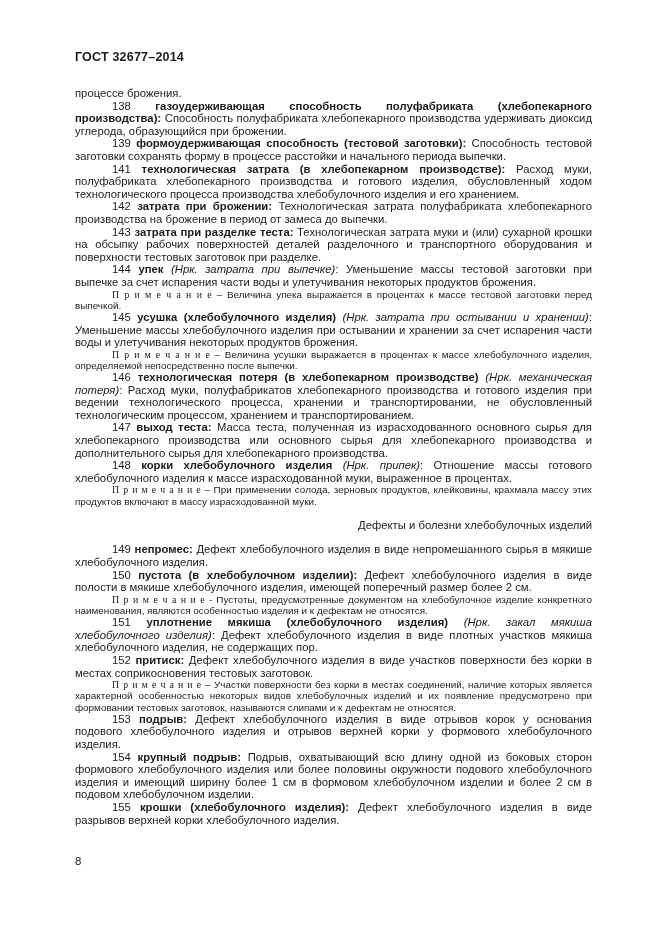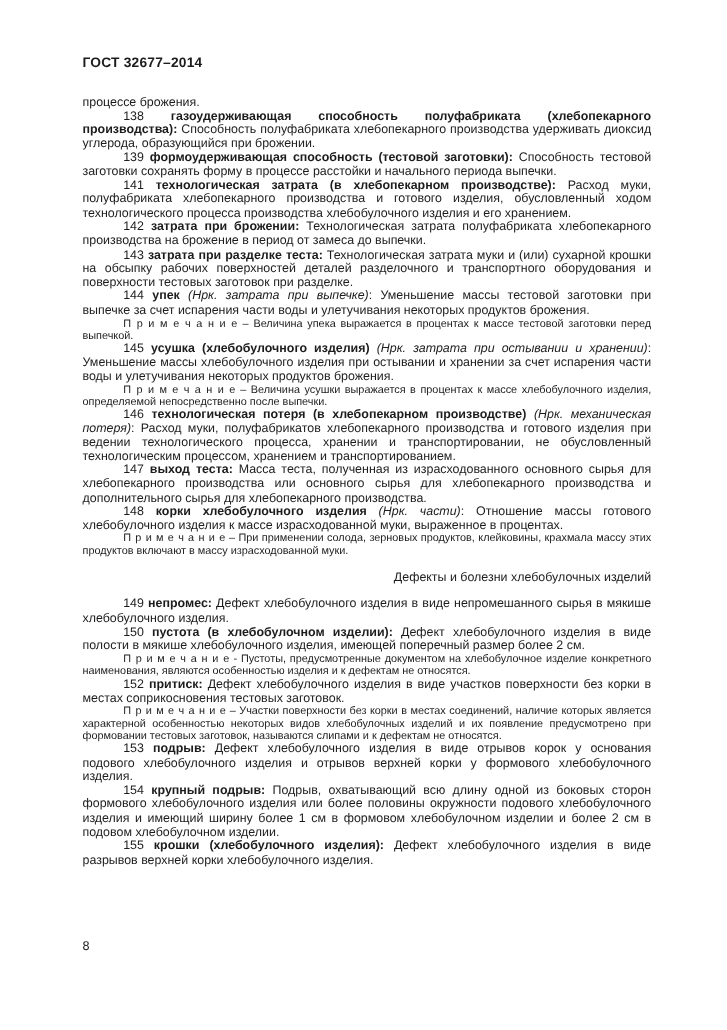--- a/index.html
+++ b/index.html
@@ -49,20 +49,21 @@
   .para i {
     font-style: italic;
   }
   .note {
     font-size: 9.9px;
     line-height: 11.2px;
     text-indent: 37px;
   }
   .note .note-label {
     letter-spacing: 0.4px;
+    font-family: Liberation Serif, serif;
   }
   .heading {
     font-weight: normal;
     text-indent: 37px;
     text-align: right;
     margin-top: 12px !important;
     margin-bottom: 12px !important;
   }
   .page-number {
     position: absolute;
@@ -83,26 +84,27 @@
       <p class="para">139 <b>формоудерживающая способность (тестовой заготовки):</b> Способность тестовой заготовки сохранять форму в процессе расстойки и начального периода выпечки.</p>
       <p class="para">141 <b>технологическая затрата (в хлебопекарном производстве):</b> Расход муки, полуфабриката хлебопекарного производства и готового изделия, обусловленный ходом технологического процесса производства хлебобулочного изделия и его хранением.</p>
       <p class="para">142 <b>затрата при брожении:</b> Технологическая затрата полуфабриката хлебопекарного производства на брожение в период от замеса до выпечки.</p>
       <p class="para">143 <b>затрата при разделке теста:</b> Технологическая затрата муки и (или) сухарной крошки на обсыпку рабочих поверхностей деталей разделочного и транспортного оборудования и поверхности тестовых заготовок при разделке.</p>
       <p class="para">144 <b>упек</b> <i>(Нрк. затрата при выпечке)</i>: Уменьшение массы тестовой заготовки при выпечке за счет испарения части воды и улетучивания некоторых продуктов брожения.</p>
       <p class="note"><span class="note-label">П р и м е ч а н и е</span> – Величина упека выражается в процентах к массе тестовой заготовки перед выпечкой.</p>
       <p class="para">145 <b>усушка (хлебобулочного изделия)</b> <i>(Нрк. затрата при остывании и хранении)</i>: Уменьшение массы хлебобулочного изделия при остывании и хранении за счет испарения части воды и улетучивания некоторых продуктов брожения.</p>
       <p class="note"><span class="note-label">П р и м е ч а н и е</span> – Величина усушки выражается в процентах к массе хлебобулочного изделия, определяемой непосредственно после выпечки.</p>
       <p class="para">146 <b>технологическая потеря (в хлебопекарном производстве)</b> <i>(Нрк. механическая потеря)</i>: Расход муки, полуфабрикатов хлебопекарного производства и готового изделия при ведении технологического процесса, хранении и транспортировании, не обусловленный технологическим процессом, хранением и транспортированием.</p>
       <p class="para">147 <b>выход теста:</b> Масса теста, полученная из израсходованного основного сырья для хлебопекарного производства или основного сырья для хлебопекарного производства и дополнительного сырья для хлебопекарного производства.</p>
-      <p class="para">148 <b>корки хлебобулочного изделия</b> <i>(Нрк. части)</i>: Отношение массы готового хлебобулочного изделия к массе израсходованной муки, выраженное в процентах.</p>
+      <p class="para">148 <b>корки хлебобулочного изделия</b> <i>(Нрк. припек)</i>: Отношение массы готового хлебобулочного изделия к массе израсходованной муки, выраженное в процентах.</p>
       <p class="note"><span class="note-label">П р и м е ч а н и е</span> – При применении солода, зерновых продуктов, клейковины, крахмала массу этих продуктов включают в массу израсходованной муки.</p>
       <p class="heading">Дефекты и болезни хлебобулочных изделий</p>
       <p class="para">149 <b>непромес:</b> Дефект хлебобулочного изделия в виде непромешанного сырья в мякише хлебобулочного изделия.</p>
       <p class="para">150 <b>пустота (в хлебобулочном изделии):</b> Дефект хлебобулочного изделия в виде полости в мякише хлебобулочного изделия, имеющей поперечный размер более 2 см.</p>
       <p class="note"><span class="note-label">П р и м е ч а н и е</span> - Пустоты, предусмотренные документом на хлебобулочное изделие конкретного наименования, являются особенностью изделия и к дефектам не относятся.</p>
+      <p class="para">151 <b>уплотнение мякиша (хлебобулочного изделия)</b> <i>(Нрк. закал мякиша хлебобулочного изделия)</i>: Дефект хлебобулочного изделия в виде плотных участков мякиша хлебобулочного изделия, не содержащих пор.</p>
       <p class="para">152 <b>притиск:</b> Дефект хлебобулочного изделия в виде участков поверхности без корки в местах соприкосновения тестовых заготовок.</p>
       <p class="note"><span class="note-label">П р и м е ч а н и е</span> – Участки поверхности без корки в местах соединений, наличие которых является характерной особенностью некоторых видов хлебобулочных изделий и их появление предусмотрено при формовании тестовых заготовок, называются слипами и к дефектам не относятся.</p>
       <p class="para">153 <b>подрыв:</b> Дефект хлебобулочного изделия в виде отрывов корок у основания подового хлебобулочного изделия и отрывов верхней корки у формового хлебобулочного изделия.</p>
       <p class="para">154 <b>крупный подрыв:</b> Подрыв, охватывающий всю длину одной из боковых сторон формового хлебобулочного изделия или более половины окружности подового хлебобулочного изделия и имеющий ширину более 1 см в формовом хлебобулочном изделии и более 2 см в подовом хлебобулочном изделии.</p>
       <p class="para">155 <b>крошки (хлебобулочного изделия):</b> Дефект хлебобулочного изделия в виде разрывов верхней корки хлебобулочного изделия.</p>
     </div>
 
   <div class="page-number">8</div>
 </div>
 

